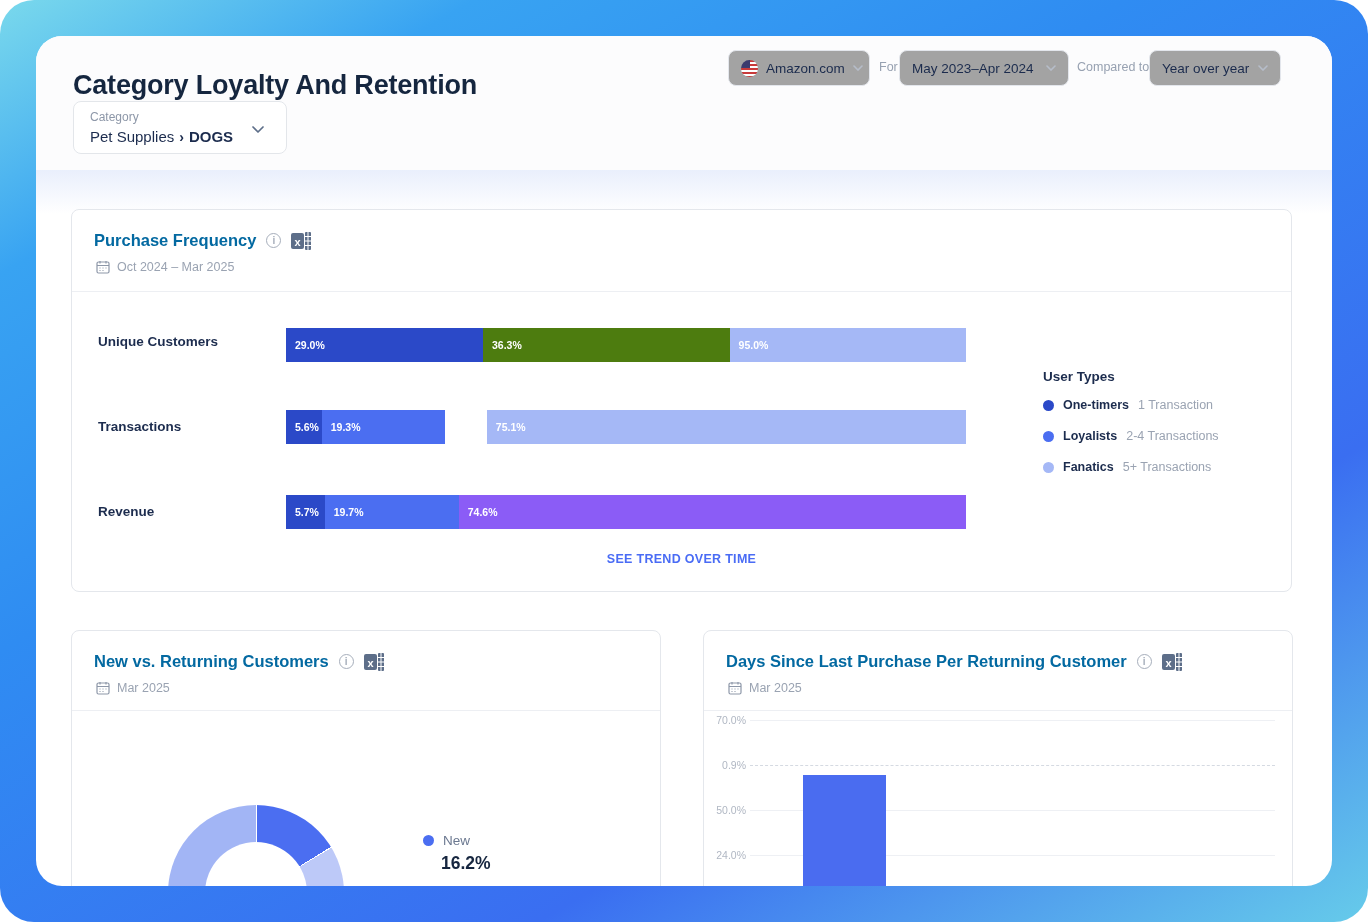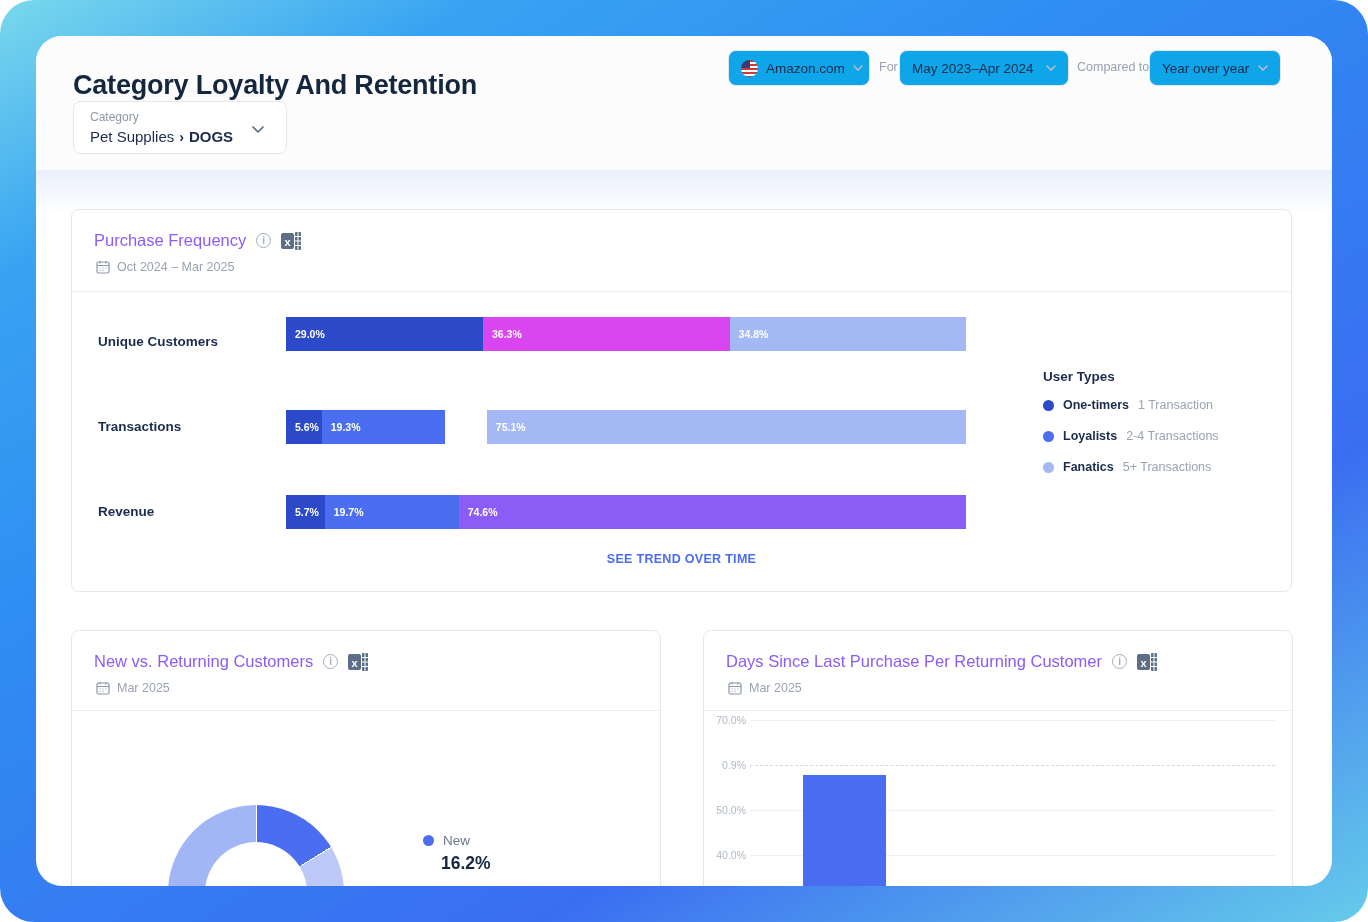--- a/index.html
+++ b/index.html
@@ -18,21 +18,21 @@
     background:#ffffff;border-radius:26px;overflow:hidden;
   }
   .header-band{position:absolute;left:0;top:0;right:0;height:134px;background:#fcfcfd;}
   .fade-band{position:absolute;left:0;top:134px;right:0;height:52px;
     background:linear-gradient(180deg,#e9effc 0%,rgba(255,255,255,0) 85%);}
   .page-title{position:absolute;left:37px;top:16px;font-size:27px;font-weight:600;color:#15263f;letter-spacing:-0.2px;}
 
   
   .controls{position:absolute;top:14px;left:0;right:0;height:36px;}
   .select-box{
-    position:absolute;height:36px;box-sizing:border-box;background:#0ea5e9;
+    position:absolute;height:36px;box-sizing:border-box;background:#a3a3a3;
     border:1px solid #e3e6ec;border-radius:8px;display:flex;align-items:center;
     padding:0 12px;gap:8px;font-size:13.5px;color:#1b2b4d;cursor:pointer;
   }
   .select-box .chev{margin-left:auto;}
   .ctl-label{position:absolute;top:10px;font-size:12.5px;color:#97a1b1;}
   .flag{width:17px;height:17px;border-radius:50%;flex:none;
     background:
       linear-gradient(#3c3b6e,#3c3b6e) no-repeat 0 0/55% 47%,
       repeating-linear-gradient(180deg,#c93a3a 0 2px,#ffffff 2px 4px);
   }
@@ -47,21 +47,21 @@
   .category-box .cat-sep{font-weight:700;margin:0 5px;font-size:14px;}
   .category-box .cat-child{font-weight:700;}
   .category-box .chev{position:absolute;right:22px;top:24px;}
 
   
   .card{position:absolute;background:#fff;border:1px solid #e4e7ec;border-radius:8px;box-sizing:border-box;}
   .card-pf{left:35px;top:173px;width:1221px;height:383px;}
   .card-nvr{left:35px;top:594px;width:590px;height:310px;}
   .card-days{left:667px;top:594px;width:590px;height:310px;}
   .card-title-row{position:absolute;left:22px;top:21px;display:flex;align-items:center;gap:10px;}
-  .card-title{font-size:16.5px;font-weight:400;color:#8b5cf6;white-space:nowrap;}
+  .card-title{font-size:16.5px;font-weight:700;color:#0369a1;white-space:nowrap;}
   .card-date-row{position:absolute;left:24px;top:50px;display:flex;align-items:center;gap:7px;
     font-size:12.5px;color:#9aa3b2;}
   .card-divider{position:absolute;left:0;right:0;height:1px;background:#edeff3;}
 
   .info-icon{width:15px;height:15px;border-radius:50%;border:1.2px solid #a6aebb;color:#a6aebb;
     display:inline-flex;align-items:center;justify-content:center;font-size:10px;font-weight:600;
     box-sizing:border-box;cursor:pointer;flex:none;}
   .excel-icon{display:inline-flex;cursor:pointer;flex:none;}
 
   
@@ -160,29 +160,29 @@
         <svg width="14" height="14" viewBox="0 0 14 14" fill="none" stroke="#8d97a8" stroke-width="1.2">
             <rect x="1" y="2" width="12" height="11" rx="1.5"></rect>
             <path d="M1 5.5h12M4 1v2.5M10 1v2.5"></path>
             <path d="M3.5 8h1M6.5 8h1M9.5 8h1M3.5 10.5h1M6.5 10.5h1" stroke-width="1.1"></path>
           </svg>
         <span>Oct 2024 – Mar 2025</span>
       </div>
       <div class="card-divider" style="top:81px;"></div>
 
       <div class="pf-row-label" style="top:124px;">Unique Customers</div>
-      <div class="pf-bar" style="top:107px;">
+      <div class="pf-bar" style="top:118px;">
         <div class="pf-seg" style="width: 29%; background: rgb(43, 73, 200);">
             <span>29.0%</span>
           </div>
-        <div class="pf-seg" style="width: 36.3%; background: #d946ef;">
+        <div class="pf-seg" style="width: 36.3%; background: #4d7c0f;">
             <span>36.3%</span>
           </div>
         <div class="pf-seg" style="width: 34.8%; background: rgb(165, 184, 246);">
-            <span>34.8%</span>
+            <span>95.0%</span>
           </div>
       </div>
 
       <div class="pf-row-label" style="top:209px;">Transactions</div>
       <div class="pf-bar" style="top:200px;">
         <div class="pf-seg" style="width: 5.6%; background: rgb(43, 73, 200);">
             <span>5.6%</span>
           </div>
         <div class="pf-seg" style="width: 19.3%; background: rgb(75, 110, 241);">
             <span>19.3%</span>
@@ -286,21 +286,21 @@
             <path d="M3.5 8h1M6.5 8h1M9.5 8h1M3.5 10.5h1M6.5 10.5h1" stroke-width="1.1"></path>
           </svg>
         <span>Mar 2025</span>
       </div>
       <div class="card-divider" style="top:79px;"></div>
 
       <div class="days-chart">
         <span class="y-tick" style="top:4px;">70.0%</span>
         <span class="y-tick" style="top:49px;">0.9%</span>
         <span class="y-tick" style="top:94px;">50.0%</span>
-        <span class="y-tick" style="top:139px;">40.0%</span>
+        <span class="y-tick" style="top:139px;">24.0%</span>
         <div class="gridline" style="top:10px;"></div>
         <div class="gridline dashed" style="top:55px;"></div>
         <div class="gridline" style="top:100px;"></div>
         <div class="gridline" style="top:145px;"></div>
         <div class="days-bar" style="top: 64.9px; background: rgb(74, 108, 240);"></div>
       </div>
     </section>
   </div>
 </div>
 

